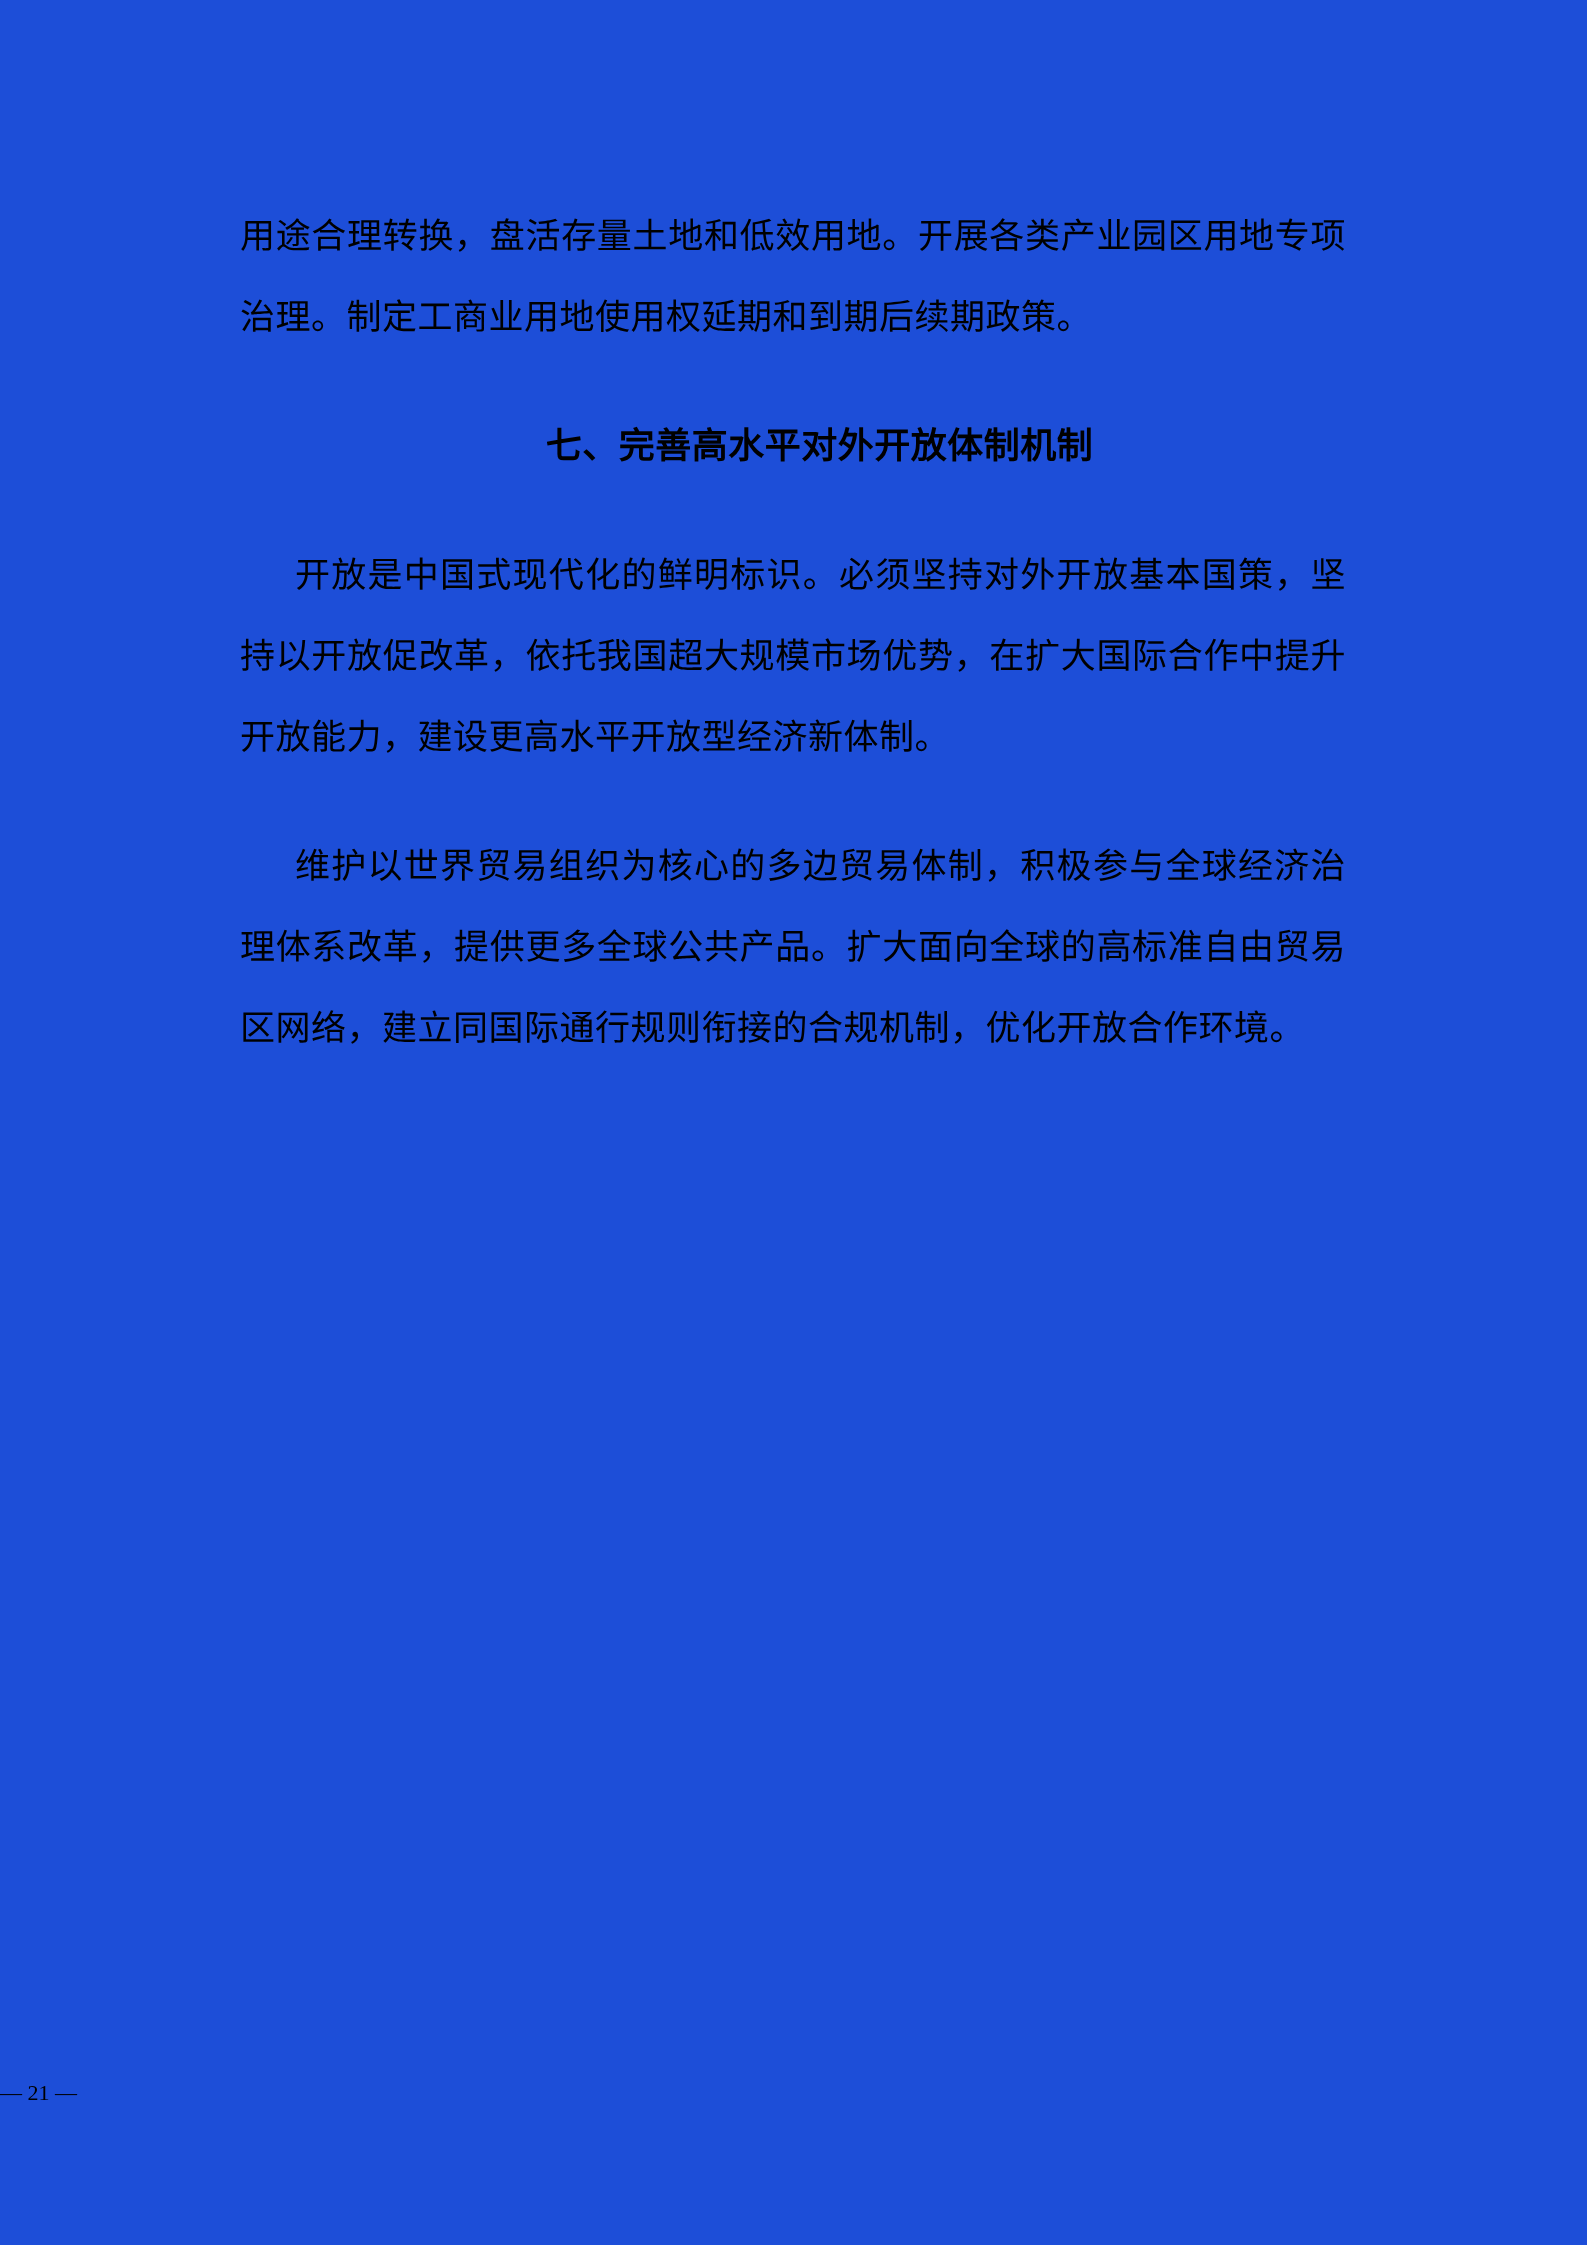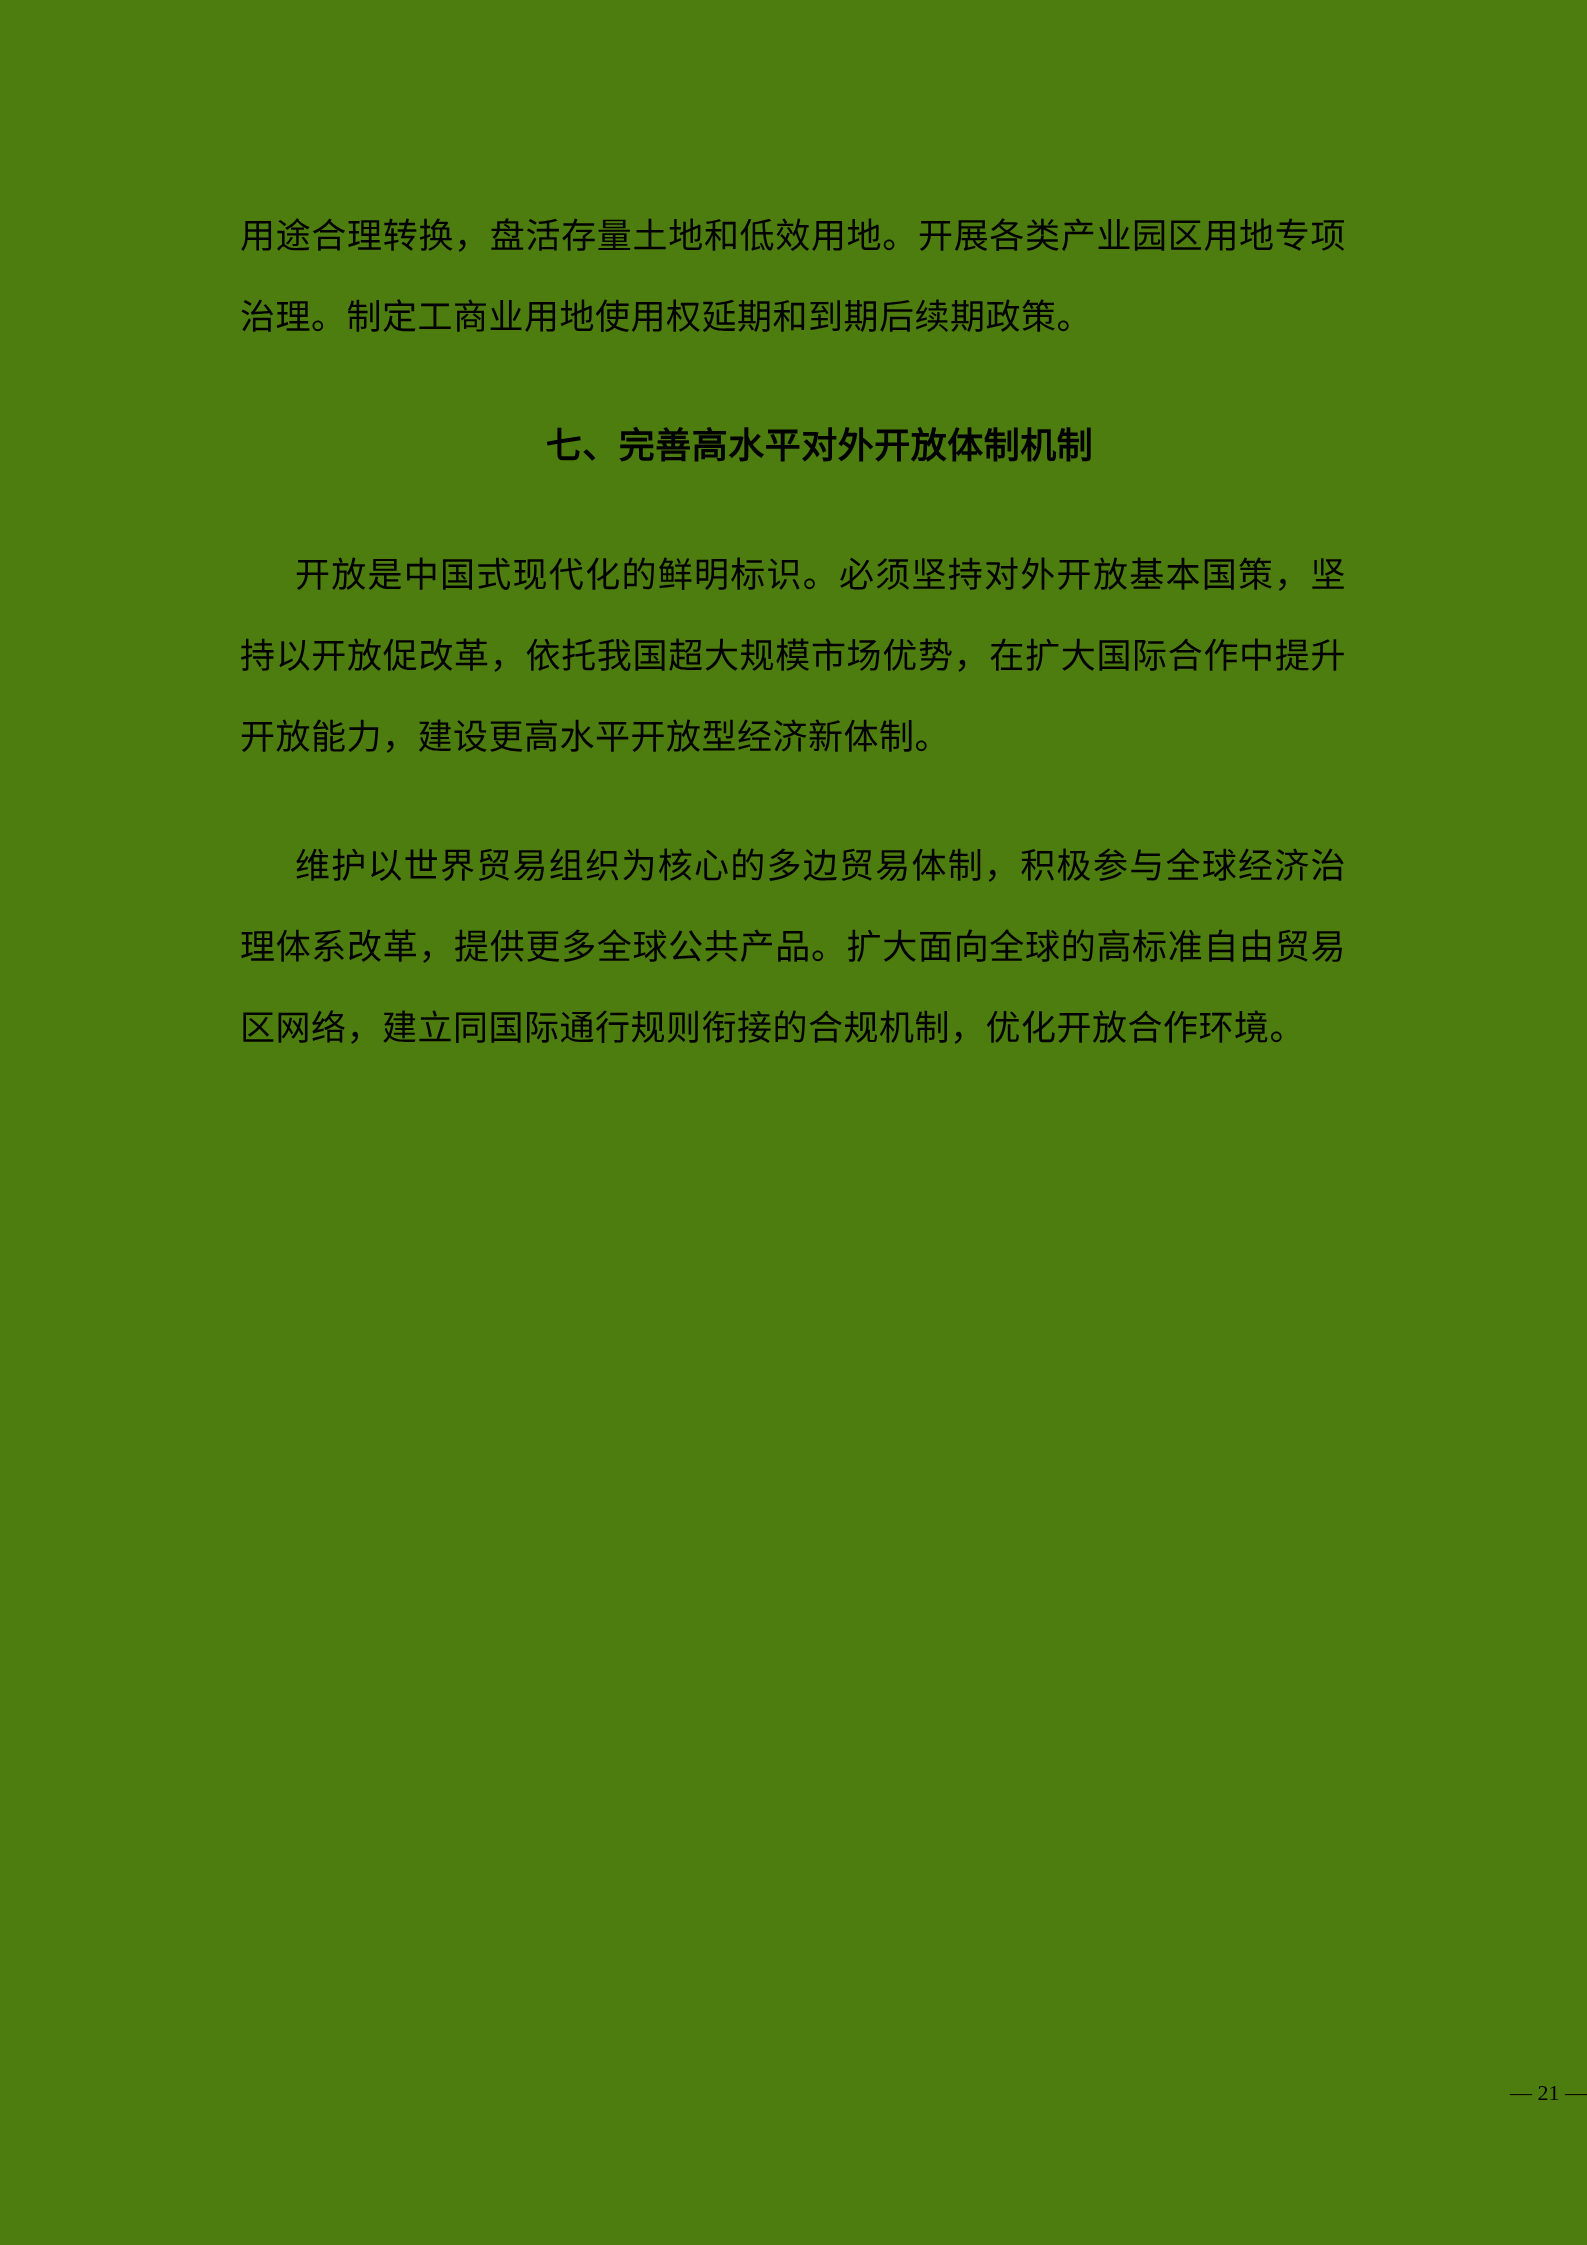--- a/index.html
+++ b/index.html
@@ -4,21 +4,21 @@
 <style>
   html, body {
     margin: 0;
     padding: 0;
     background: #ffffff;
   }
   .page {
     position: relative;
     width: 1587px;
     height: 2245px;
-    background: #4d7c0f;
+    background: #1d4ed8;
     overflow: hidden;
   }
   .content {
     position: absolute;
     left: 240px;
     top: 195px;
     width: 1106px;
     color: #000000;
     font-family: "Liberation Sans", "DejaVu Sans", sans-serif;
     font-size: 35px;
@@ -44,21 +44,21 @@
     line-height: 81px;
     text-indent: 53px;
     text-align: center;
     color: #000000;
   }
   .page-footer {
     position: absolute;
     left: 0;
     top: 2078px;
     width: 100%;
-    text-align: right;
+    text-align: left;
     color: #000000;
     font-family: "Liberation Serif", "DejaVu Serif", serif;
     font-size: 22px;
     line-height: 30px;
   }
 </style>
 </head>
 <body>
 
 <div class="page">

